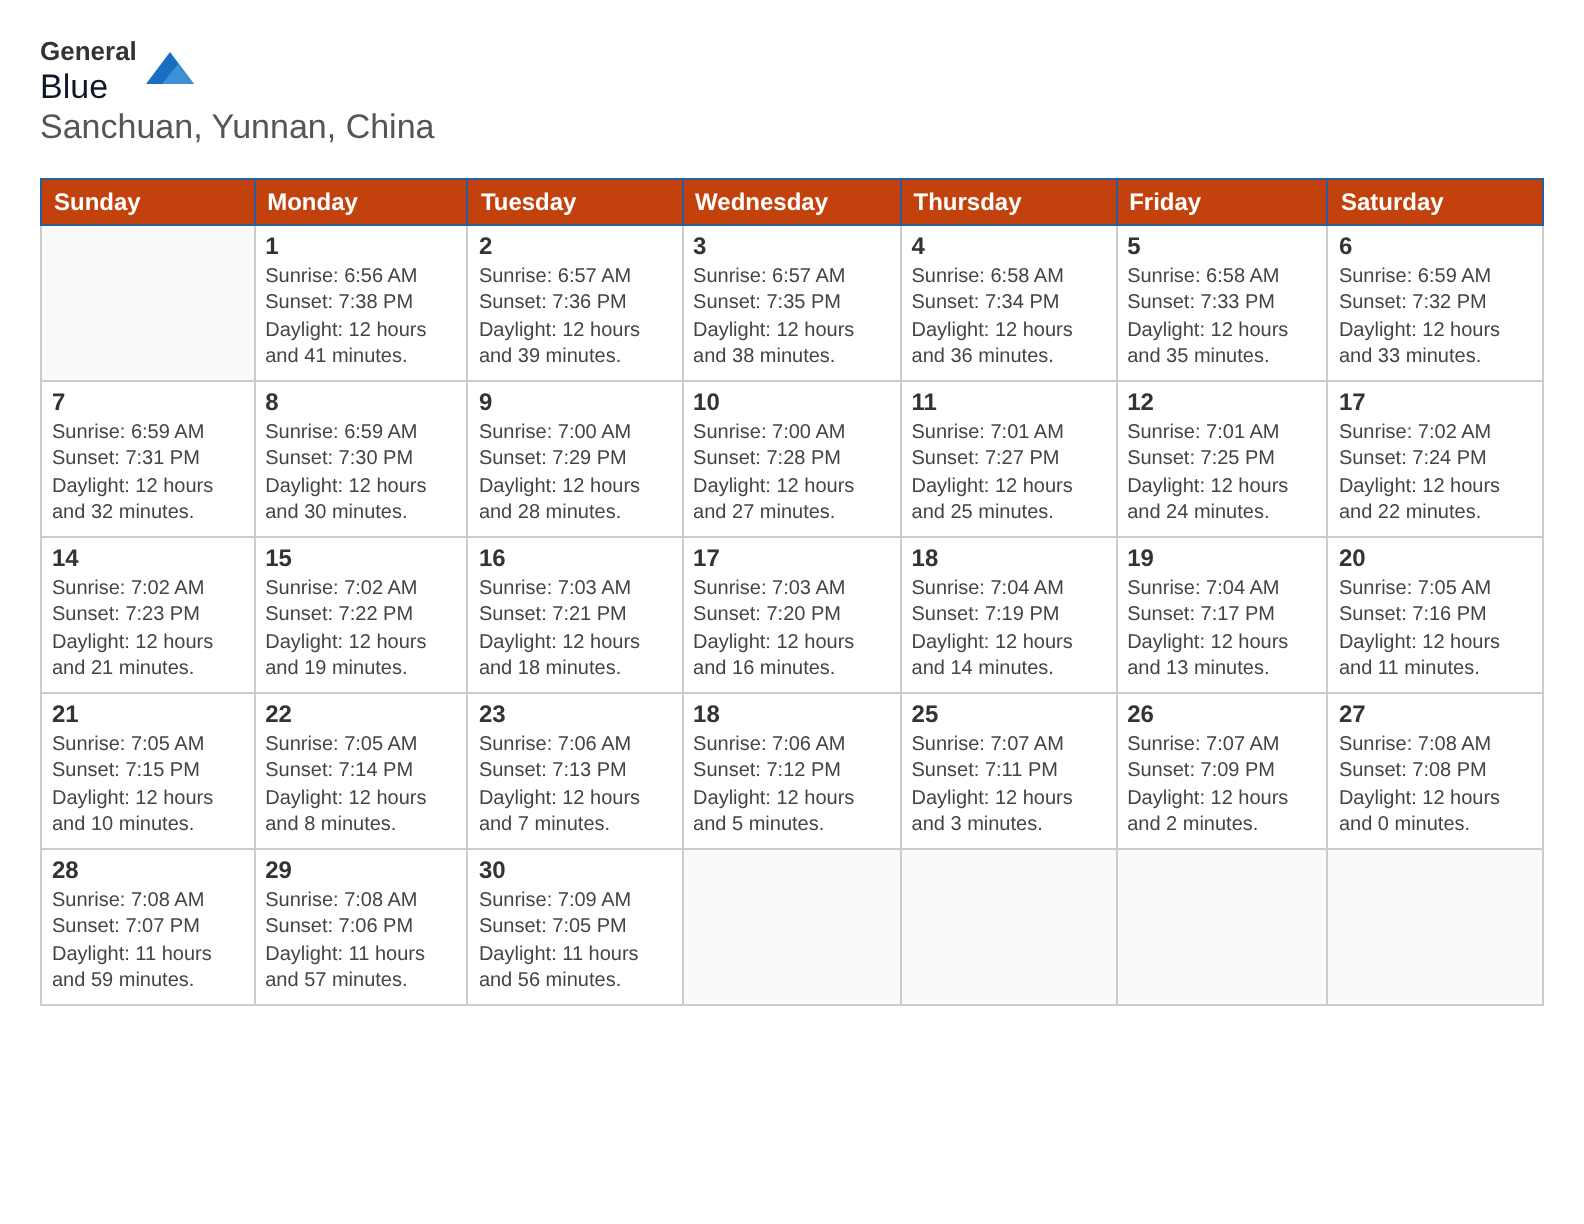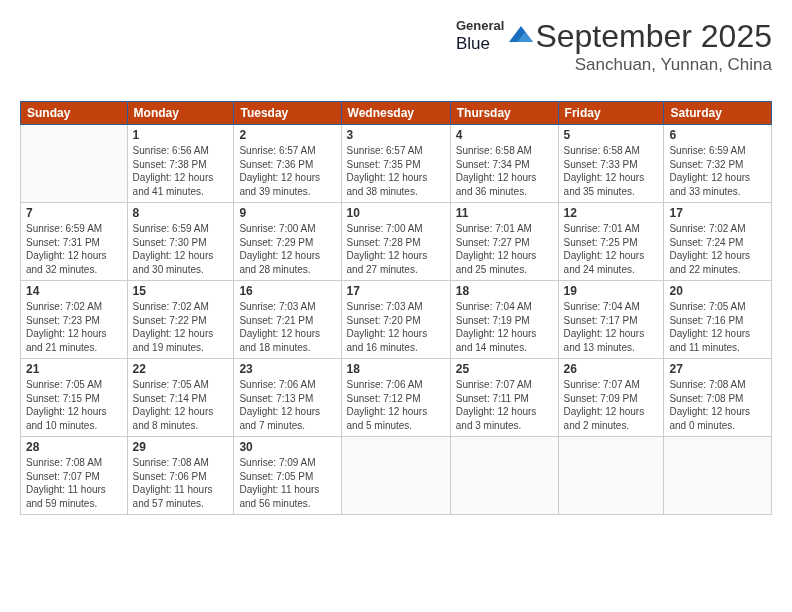--- a/index.html
+++ b/index.html
@@ -10,23 +10,24 @@
       background: #fff;
       overflow: hidden;
     }
     .page {
       width: 792px;
       height: 612px;
       padding: 18px 20px 14px 20px;
     }
     .header {
       display: flex;
-      justify-content: flex-end;
+      justify-content: center;
       align-items: flex-start;
-      margin-bottom: 26px;
+      margin-bottom: 15px;
+      flex-direction: column;
     }
     .logo {
       display: flex;
       align-items: center;
     }
     .title-block {
       text-align: right;
     }
     .month-title {
       font-size: 32px;
@@ -82,21 +83,20 @@
       <div>
         <div style="font-size:13px;font-weight:bold;color:#333;line-height:1.2;">General</div>
         <div style="font-size:17px;font-weight:normal;color:#0f172a;line-height:1.2;">Blue</div>
       </div>
       <svg width="28" height="28" viewBox="0 0 28 28" style="margin-left:3px;">
         <polygon points="14,4 26,20 2,20" fill="#1a6ebf"></polygon>
         <polygon points="18,10 26,20 10,20" fill="#4a9edf" opacity="0.7"></polygon>
       </svg>
     </div>
     <div class="title-block">
-      <div class="month-title">September 2025</div>
       <div class="subtitle">Sanchuan, Yunnan, China</div>
     </div>
   </div>
 
   <table class="calendar">
     <thead>
       <tr>
         <th>Sunday</th>
         <th>Monday</th>
         <th>Tuesday</th>

